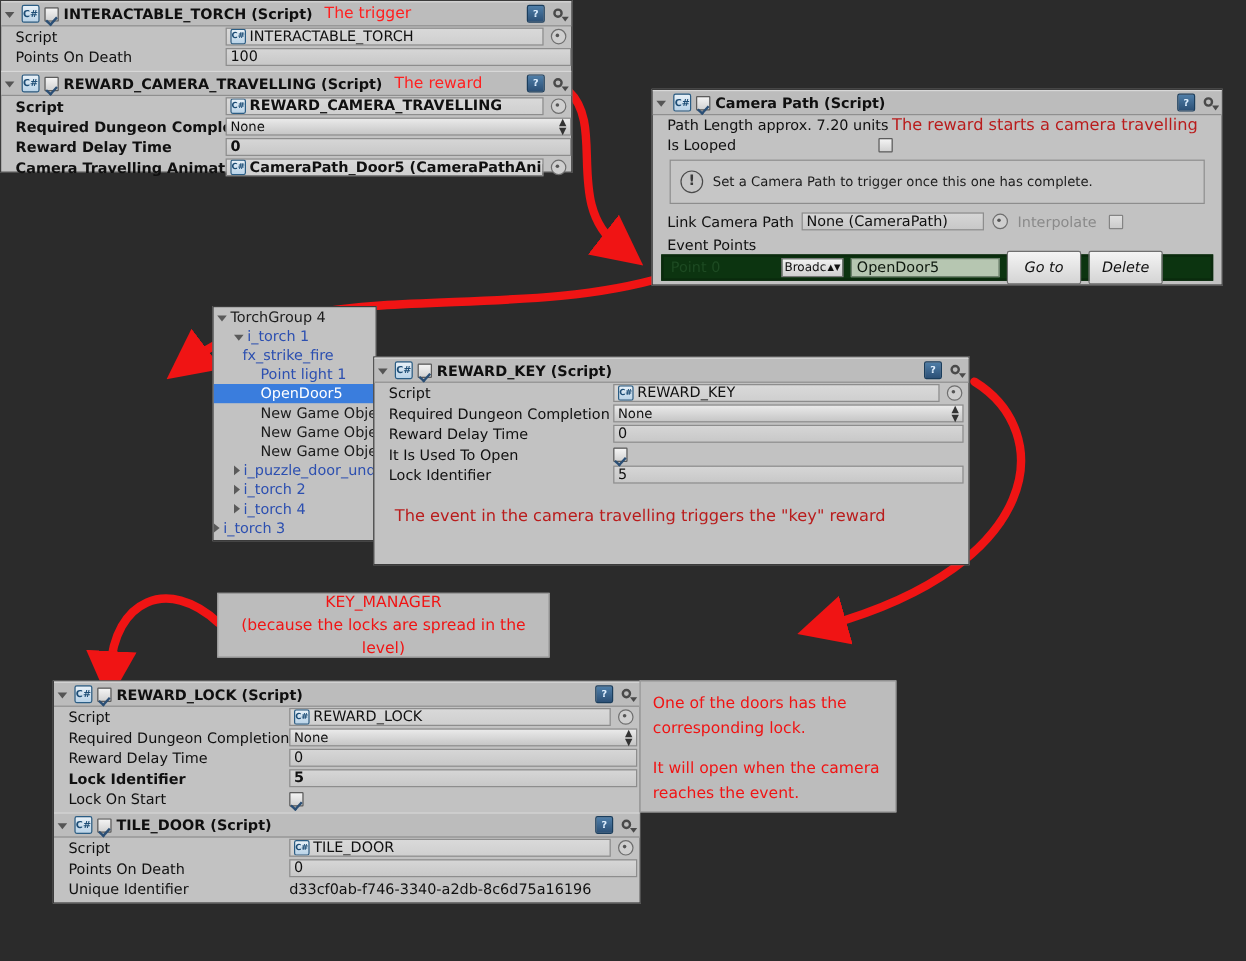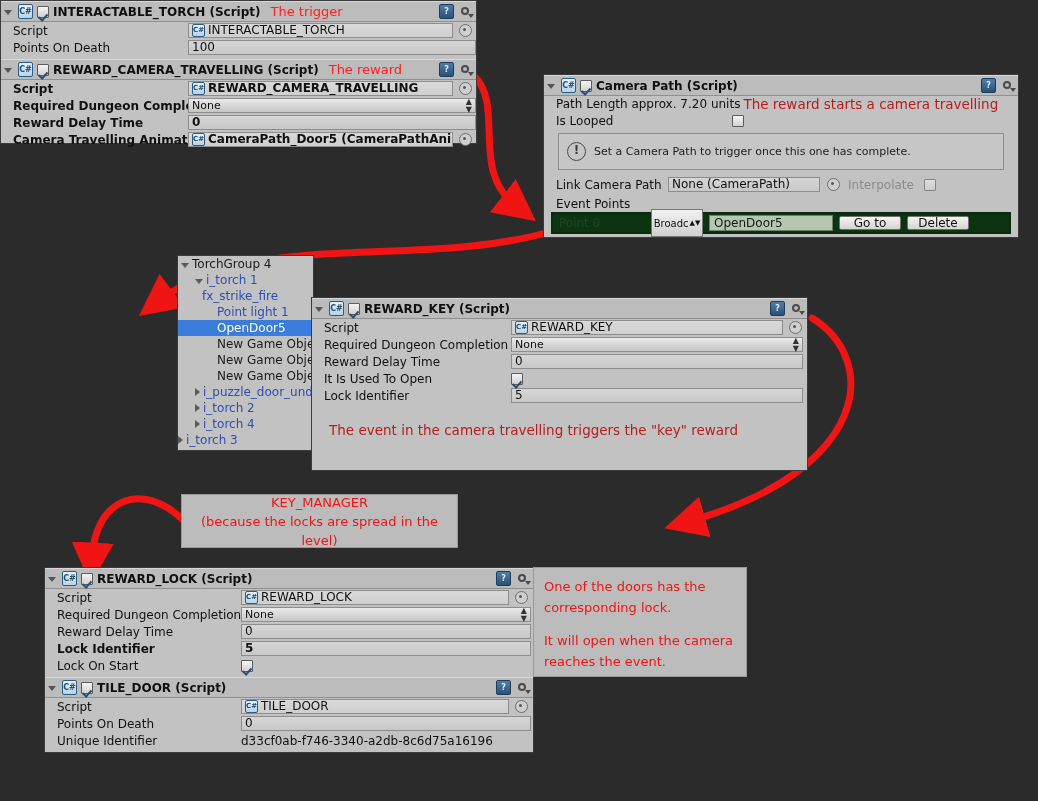--- a/index.html
+++ b/index.html
@@ -109,33 +109,33 @@
     color:#3a3a3a;font-size:12px;font-weight:bold;line-height:15px;text-align:center;flex:0 0 auto;
   }
 
   
   .evrow{
     box-sizing:border-box;background:#0c3410;border:2px solid #0a2a0d;
     display:flex;align-items:center;gap:6px;padding:0 6px;
   }
   .ev-label{color:#1d4a22;font-size:12px;width:86px;}
   .minibtn{
-    box-sizing:border-box;height:28px;border:1px solid #777;
+    box-sizing:border-box;height:16px;border:1px solid #777;
     background:linear-gradient(#f2f2f2,#cfcfcf);
     font-size:10px;color:#101010;display:flex;align-items:center;justify-content:center;
     padding:0 4px;white-space:nowrap;overflow:hidden;
   }
   .evtext{
     box-sizing:border-box;height:16px;border:1px solid #6c7f6c;
     background:#b6c6b1;font-size:12px;color:#0e180e;display:flex;align-items:center;padding:0 4px;
   }
   .btn{
-    box-sizing:border-box;height:14px;border:1px solid #6f6f6f;border-radius:2px;
+    box-sizing:border-box;height:28px;border:1px solid #6f6f6f;border-radius:2px;
     background:linear-gradient(#f4f4f4,#d4d4d4);
-    font-size:12px;color:#101010;display:flex;align-items:center;justify-content:center;padding:0 12px;
+    font-size:12px;color:#101010;display:flex;align-items:center;justify-content:center;padding:0 12px;font-style:italic;
   }
 
   
   .note-box{
     box-sizing:border-box;background:#bcbcbc;border:1px solid #9a9a9a;
     color:#f01414;font-size:13px;text-align:center;
     display:flex;flex-direction:column;align-items:center;justify-content:center;
     line-height:19px;
   }
   .note-left{

